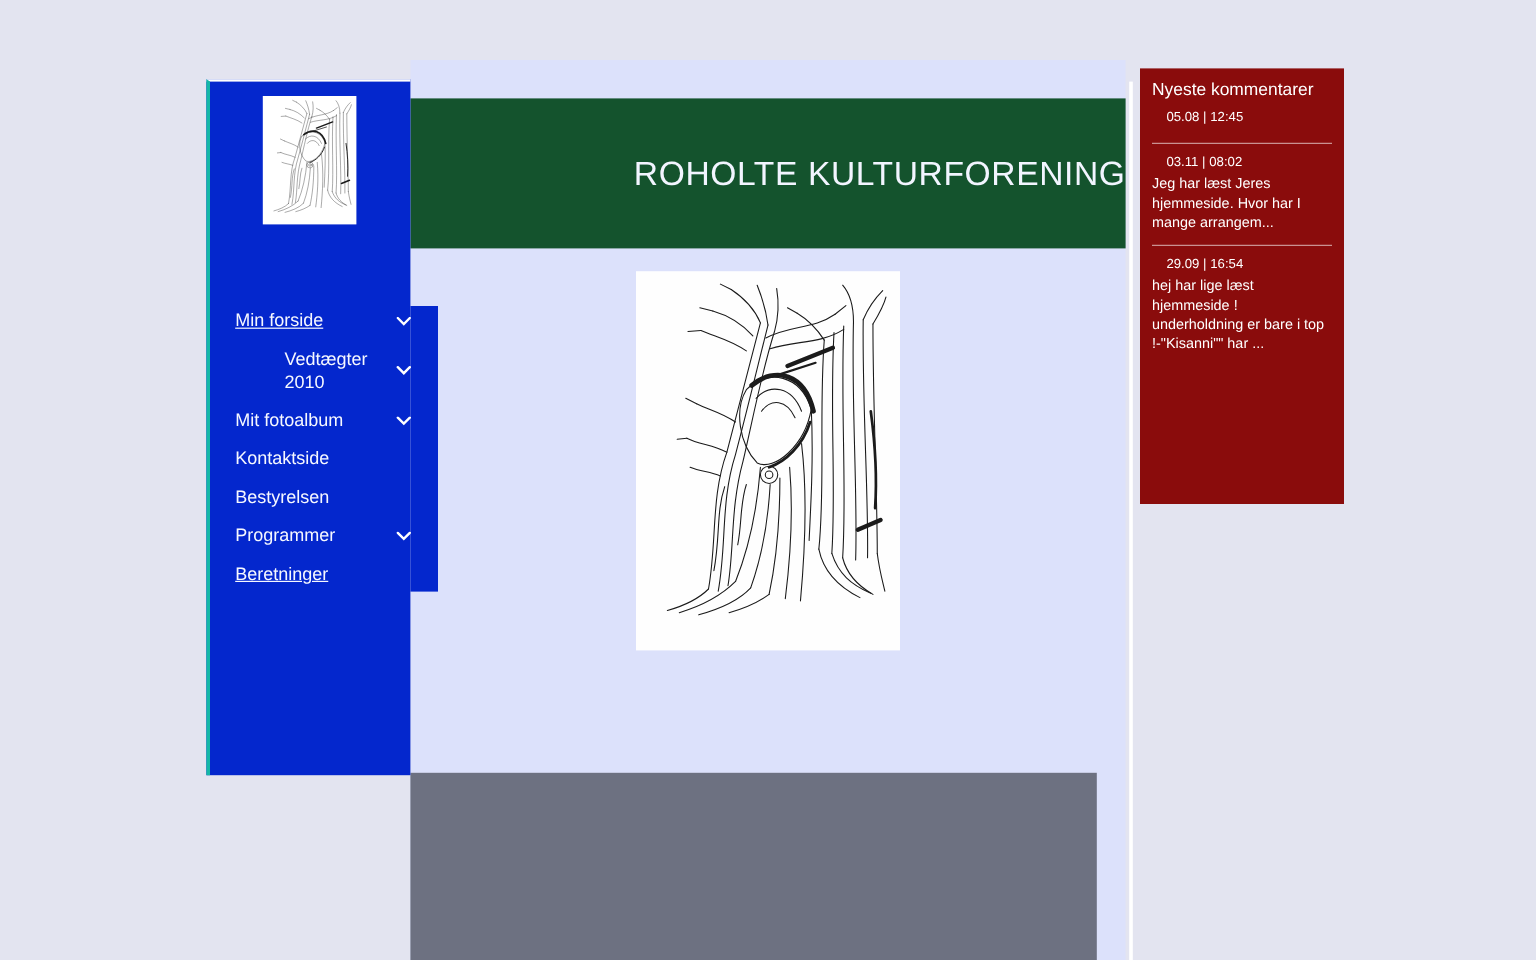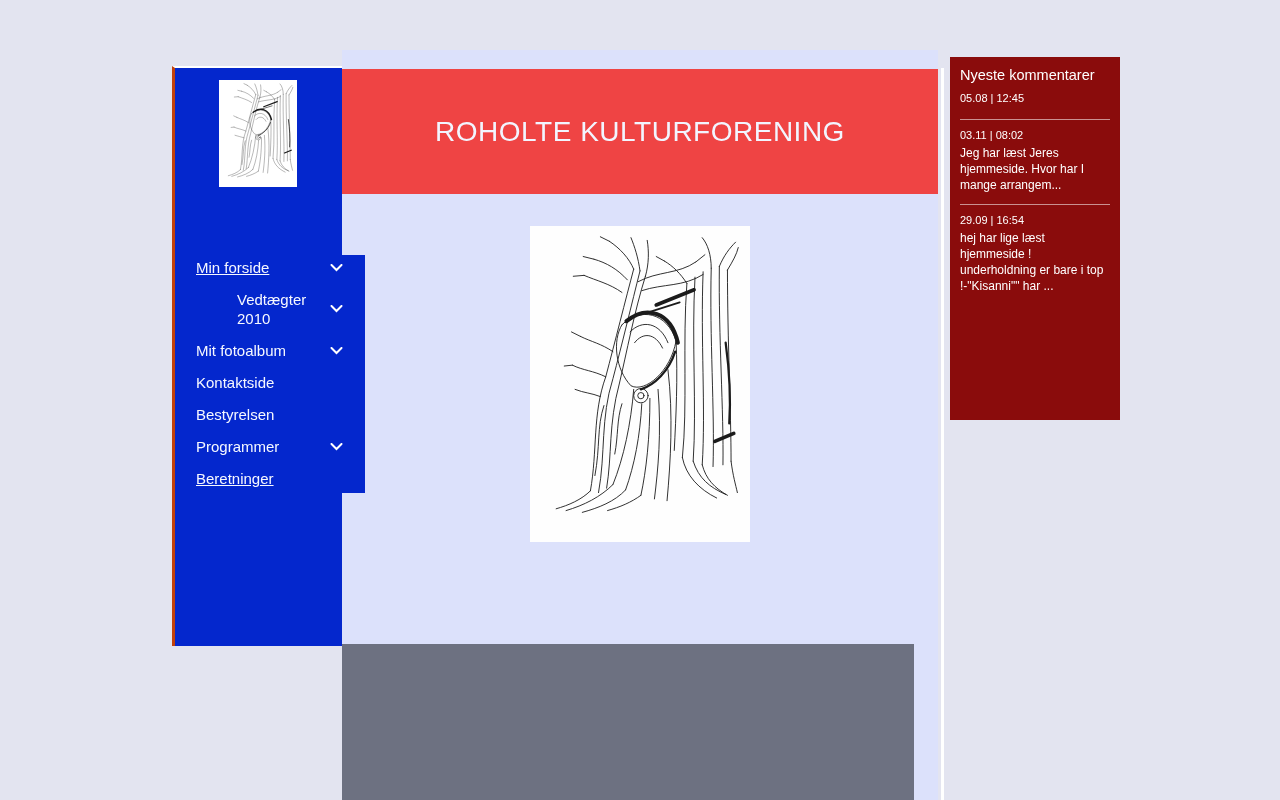--- a/index.html
+++ b/index.html
@@ -8,41 +8,41 @@
     background:#e3e4f0;
     font-family:"Liberation Sans", sans-serif;
   }
 
   
   .content {
     position:absolute; left:342px; top:50px; width:596px; height:750px;
     background:#dce1fb;
   }
   .banner {
-    position:absolute; left:0; top:19px; width:596px; height:125px;
-    background:#ef4444; display:flex; align-items:center; justify-content:center;
+    position:absolute; left:0; top:32px; width:596px; height:125px;
+    background:#14532d; display:flex; align-items:center; justify-content:flex-end;
   }
   .banner-title {
     color:#f2f5ff; font-size:28px; font-weight:400; letter-spacing:.5px;
     line-height:36px; text-align:center; margin:0;
   }
   .main-image {
     position:absolute; left:188px; top:176px; width:220px; height:316px;
     background:#fefefe;
   }
   .main-image svg, .logo svg { display:block; }
   .gray-block {
     position:absolute; left:0; top:594px; width:572px; height:156px;
     background:#6d7181;
   }
 
   
   .sidebar {
     position:absolute; left:172px; top:66px; width:170px; height:580px;
-    background:#0427cd; border-left:3px solid #c2410c; border-top:2px solid #ffffff;
+    background:#0427cd; border-left:3px solid #14b8a6; border-top:2px solid #ffffff;
     box-sizing:border-box;
   }
   .menu-ext {
     position:absolute; left:342px; top:255px; width:23px; height:238px;
     background:#0427cd;
   }
   .logo {
     position:absolute; left:44px; top:12px; width:78px; height:107px;
     background:#ffffff;
   }
@@ -69,21 +69,21 @@
 
   
   .comments {
     position:absolute; left:950px; top:57px; width:170px; height:363px;
     box-sizing:border-box; padding:8px 10px; background:#8a0c0c; color:#ffffff;
   }
   .c-title { font-size:14.5px; margin:2px 0 9px; }
   .c-item  { padding-bottom:11px; margin-bottom:9px;
              border-bottom:1px solid rgba(255,255,255,.55); }
   .c-item:last-child { border-bottom:none; padding-bottom:0; margin-bottom:0; }
-  .c-ts   { font-size:11px; margin-bottom:4px; }
+  .c-ts   { font-size:11px; margin-bottom:4px;margin-left:12px; }
   .c-text { font-size:12px; line-height:16px; }
 
   .tree-defs { position:absolute; width:0; height:0; }
 </style>
 </head>
 <body>
 
 <svg class="tree-defs" aria-hidden="true">
   <defs>
     <g id="tree-sketch" stroke="#1b1b1b" fill="none" stroke-width="1" stroke-linecap="round">

